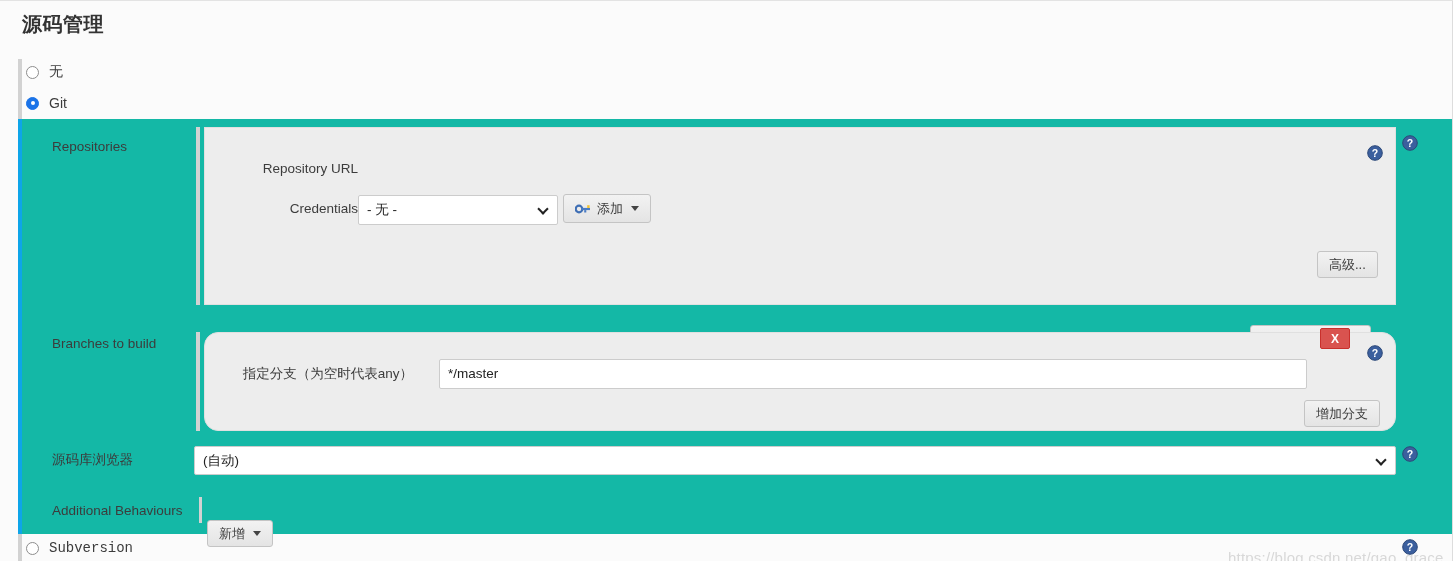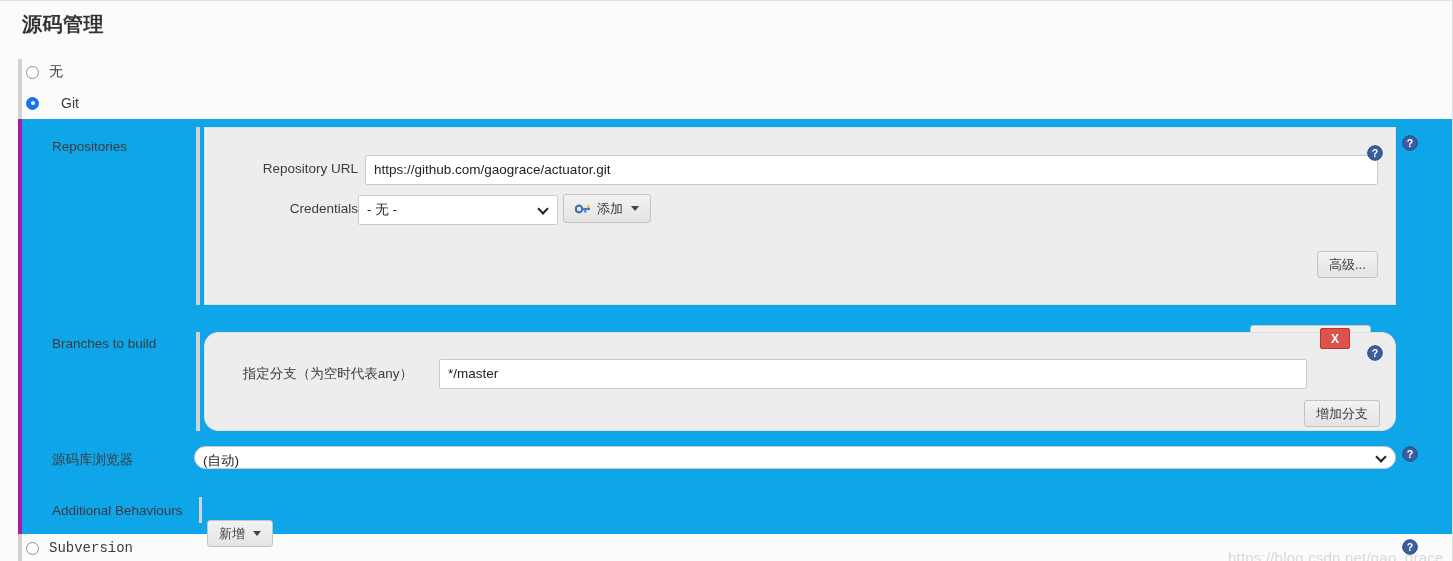--- a/index.html
+++ b/index.html
@@ -60,22 +60,22 @@
     color: #3c3c3c;
     white-space: nowrap;
   }
 
   
   #git-block {
     position: absolute;
     left: 18px; top: 118px;
     width: 1435px;
     height: 415px;
-    background: #0ea5e9;
-    border-left: 4px solid #a21caf;
+    background: #14b8a6;
+    border-left: 4px solid #0ea5e9;
   }
   #left-rail {
     position: absolute;
     left: 18px; top: 58px;
     width: 4px; height: 60px;
     background: #d2d2d2;
   }
   #left-rail2 {
     position: absolute;
     left: 18px; top: 533px;
@@ -240,33 +240,32 @@
   <div class="page-title">源码管理</div>
 
   <div id="left-rail"></div>
   <div id="left-rail2"></div>
 
   <div class="radio-row" style="left:26px; top:60px;">
     <span class="radio"></span>
     <span class="radio-label">无</span>
   </div>
 
-  <div class="radio-row" style="left:26px; top:91px;gap:12px;">
+  <div class="radio-row" style="left:26px; top:91px;">
     <span class="radio checked"></span>
     <span class="radio-label">Git</span>
   </div>
 
   <div id="git-block">
 
     <div class="section-label" style="left:30px; top:20px;">Repositories</div>
     <div class="section-rail" style="left:174px; top:8px; height:178px;"></div>
     <div class="section-panel" style="left:182px; top:8px; width:1192px; height:178px;">
 
       <div class="field-label" style="left:28px; top:33px; width:125px;">Repository URL</div>
-      <div class="text-input" style="left:160px; top:27px; width:1013px;">https://github.com/gaograce/actuator.git</div>
 
       <div class="field-label" style="left:28px; top:73px; width:125px;">Credentials</div>
       <div class="select-box" style="left:153px; top:67px; width:200px;">
         <span>- 无 -</span>
         <span class="chev"></span>
       </div>
 
       <div class="btn" style="left:358px; top:66px; height:29px;">
         <span class="keyicon">
           <svg width="16" height="13" viewBox="0 0 16 13">
@@ -314,21 +313,21 @@
     </div>
 
     <div class="help" style="left:1345px; top:226px;">
       <svg width="16" height="16" viewBox="0 0 16 16">
         <circle cx="8" cy="8" r="7.3" fill="#3b5f9e" stroke="#2c4878" stroke-width="1"></circle>
         <text x="8" y="11.7" font-size="10.5" font-weight="bold" fill="#ffffff" text-anchor="middle" font-family="Liberation Sans, sans-serif">?</text>
       </svg>
     </div>
 
     <div class="section-label" style="left:30px; top:332px;">源码库浏览器</div>
-    <div class="select-box" style="left:172px; top:327px; width:1202px; height:23px;border-radius:12px;">
+    <div class="select-box" style="left:172px; top:327px; width:1202px; height:29px;">
       <span>(自动)</span>
       <span class="chev"></span>
     </div>
 
     <div class="section-label" style="left:30px; top:384px;">Additional Behaviours</div>
     <div class="mini-rail" style="left:177px; top:378px;"></div>
     <div class="btn" style="left:185px; top:378px; height:27px;margin-top:23px;">
       <span>新增</span>
       <span class="caret"></span>
     </div>

